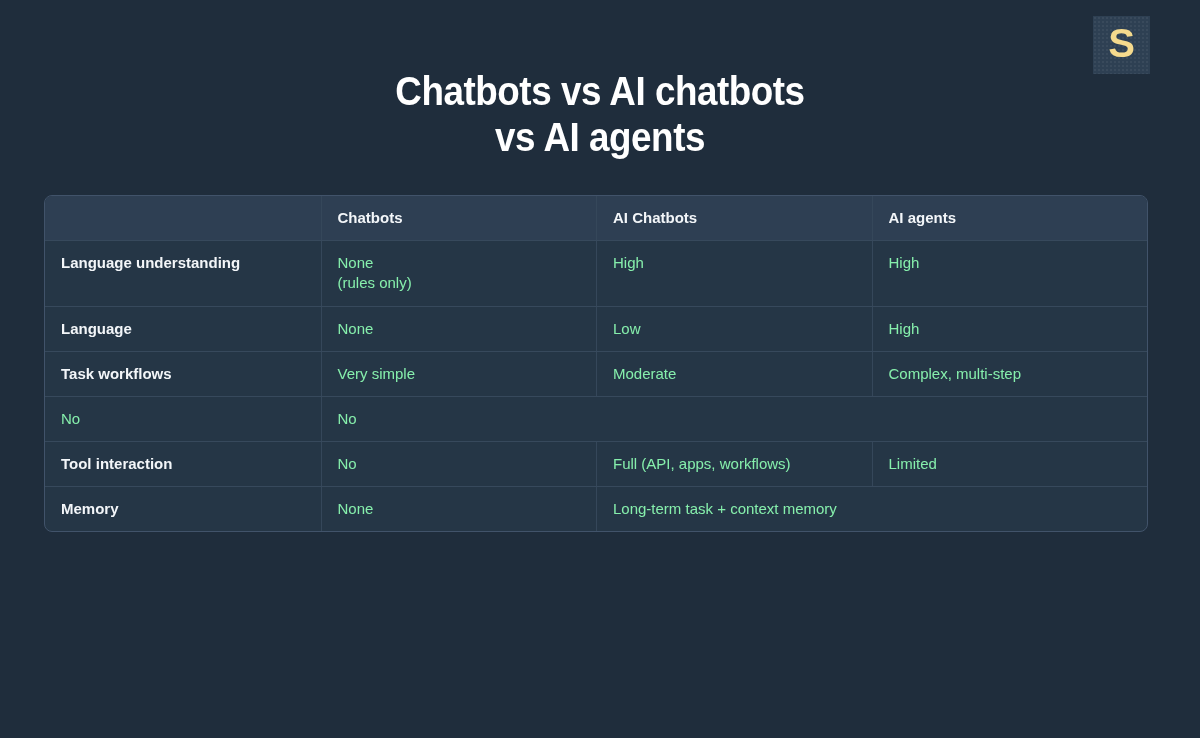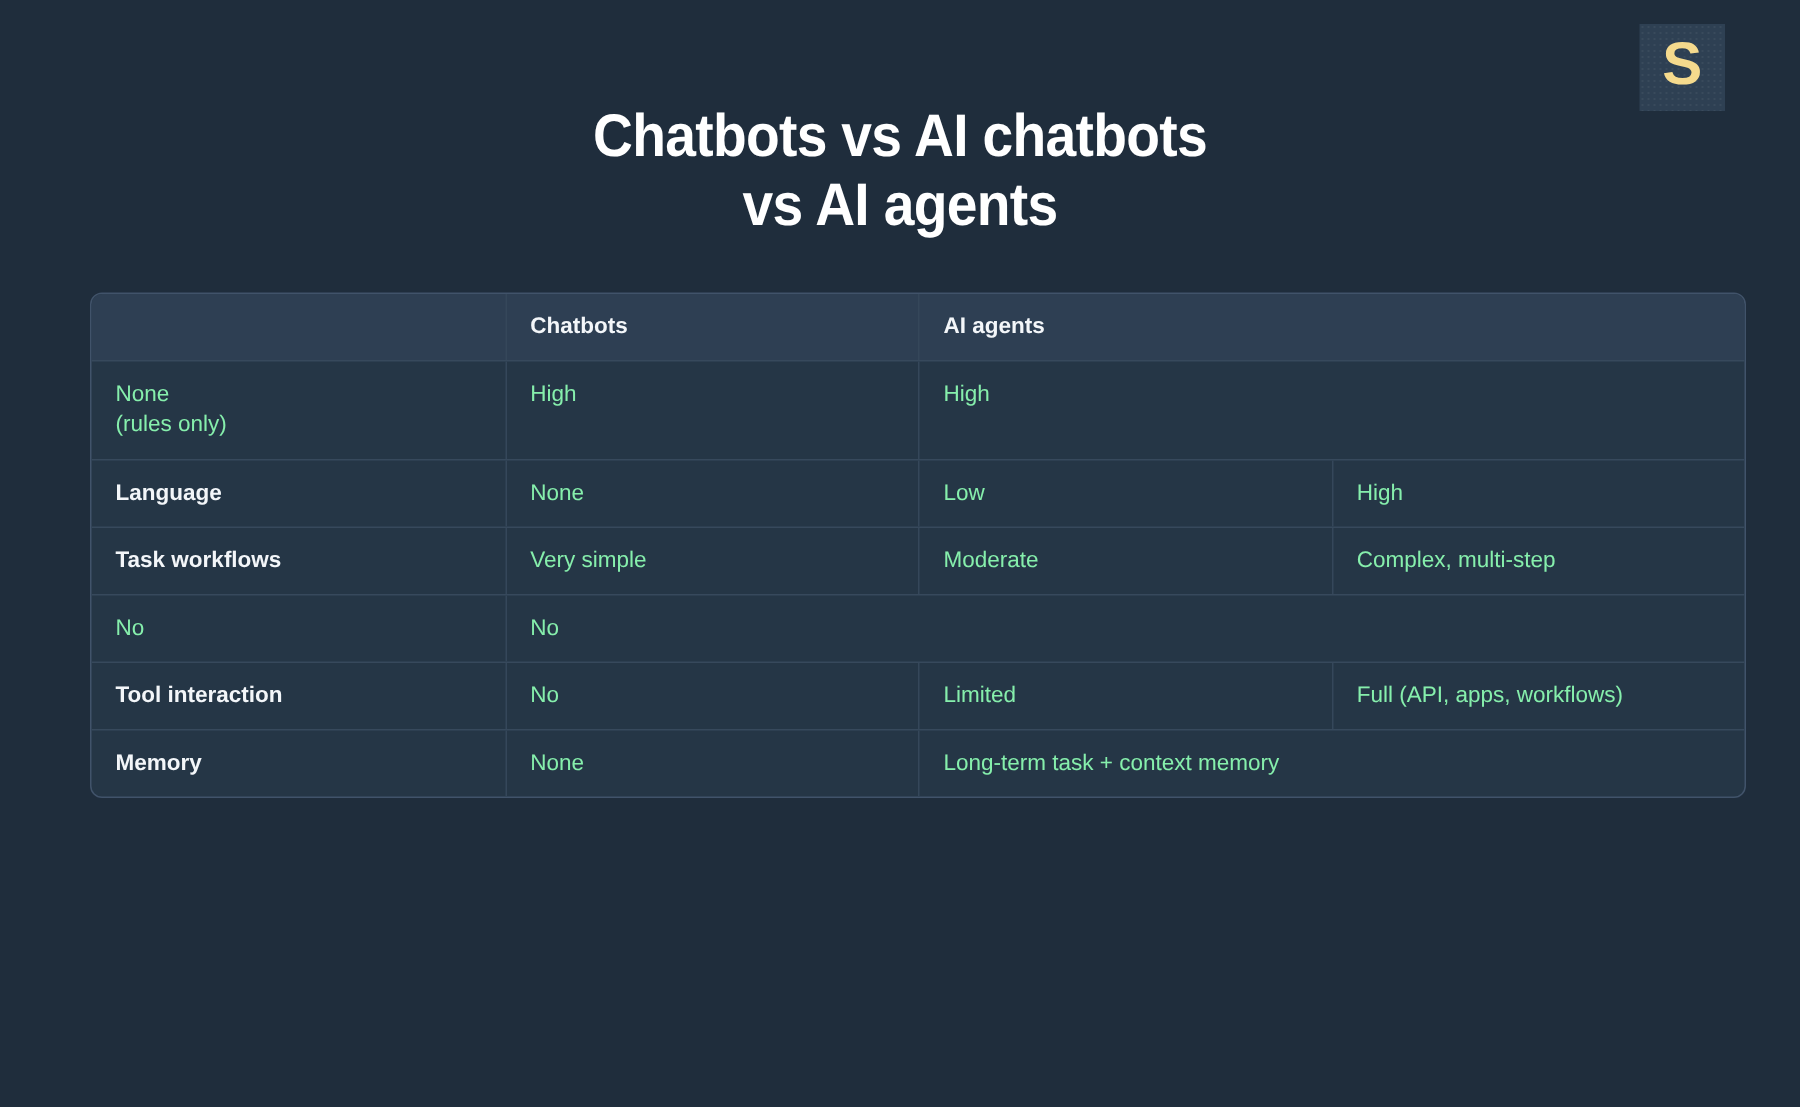--- a/index.html
+++ b/index.html
@@ -49,21 +49,21 @@
     line-height: 46px;
     letter-spacing: -0.5px;
     transform: scaleX(0.92);
     transform-origin: 50% 50%;
   }
   .title .t-line { display: block; }
 
   
   .table {
     position: absolute;
-    left: 60px;
+    left: 44px;
     top: 195px;
     width: 1104px;
     background: #253646;
     border: 1px solid #41536a;
     border-radius: 8px;
     overflow: hidden;
   }
   .row {
     display: grid;
     grid-template-columns: repeat(4, 1fr);
@@ -103,24 +103,26 @@
 <h1 class="title">
   <span class="t-line">Chatbots vs AI chatbots</span>
   <span class="t-line">vs AI agents</span>
 </h1>
 
 <div class="table">
 
   <div class="row header">
     <div class="cell hcell"></div>
     <div class="cell hcell">Chatbots</div>
+    <div class="cell hcell">AI Chatbots</div>
     <div class="cell hcell">AI agents</div>
   </div>
 
   <div class="row r-tall">
+    <div class="cell lcell">Language understanding</div>
     <div class="cell vcell">None
 (rules only)</div>
     <div class="cell vcell">High</div>
     <div class="cell vcell">High</div>
   </div>
 
   <div class="row r">
     <div class="cell lcell">Language</div>
     <div class="cell vcell">None</div>
     <div class="cell vcell">Low</div>
@@ -135,22 +137,22 @@
   </div>
 
   <div class="row r">
     <div class="cell vcell">No</div>
     <div class="cell vcell">No</div>
   </div>
 
   <div class="row r">
     <div class="cell lcell">Tool interaction</div>
     <div class="cell vcell">No</div>
+    <div class="cell vcell">Full (API, apps, workflows)</div>
     <div class="cell vcell">Limited</div>
-    <div class="cell vcell">Full (API, apps, workflows)</div>
   </div>
 
   <div class="row r">
     <div class="cell lcell">Memory</div>
     <div class="cell vcell">None</div>
     <div class="cell vcell">Long-term task + context memory</div>
   </div>
 
 </div>
 

